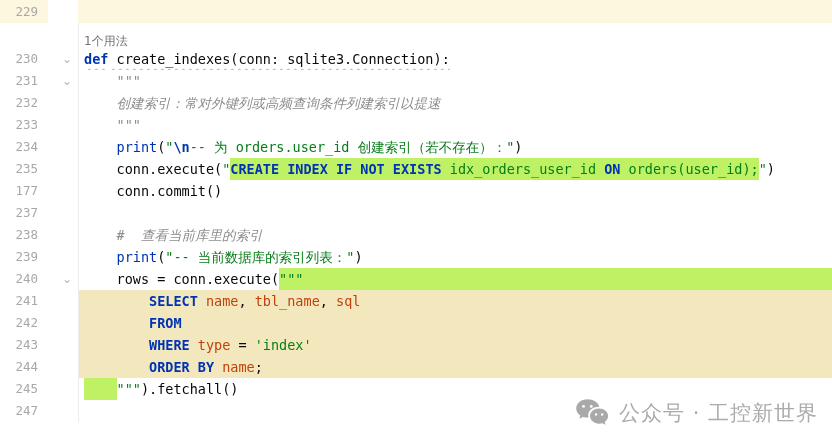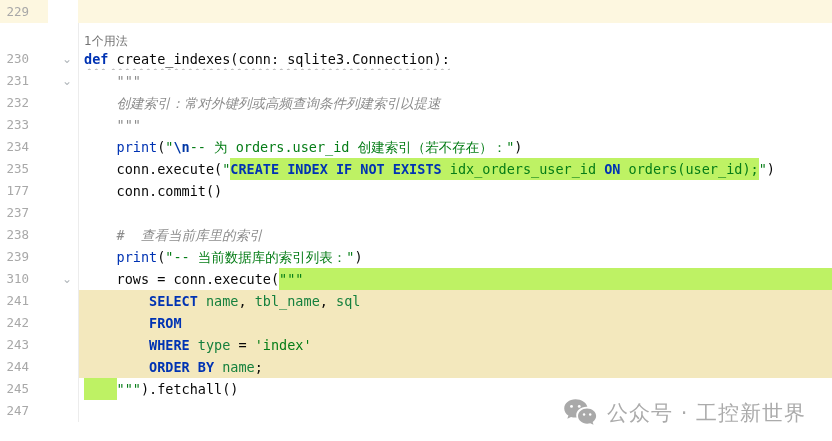--- a/index.html
+++ b/index.html
@@ -2,48 +2,48 @@
 <html><head>
 <meta charset="utf-8">
 <style>
   html,body{margin:0;padding:0;}
   body{width:832px;height:441px;overflow:hidden;background:#ffffff;
        font-family:"DejaVu Sans",sans-serif;}
   .editor{position:relative;width:832px;height:441px;background:#ffffff;}
   .row{display:flex;height:22px;line-height:22px;align-items:stretch;}
   .row.h229{height:23px;line-height:23px;}
   .row.hintrow{height:25px;line-height:25px;}
-  .numcell{width:48px;flex:0 0 48px;text-align:right;padding-right:19px;
+  .numcell{width:48px;flex:0 0 48px;text-align:right;padding-right:10px;
            box-sizing:border-box;color:#a8a8a8;font-family:"DejaVu Sans Mono",monospace;
            font-size:12.5px;}
   .foldcell{width:30px;flex:0 0 30px;text-align:right;padding-right:6px;
             box-sizing:border-box;color:#b2b8bc;font-size:12px;background:#ffffff;}
   .content{flex:1 1 auto;border-left:1px solid #ececec;padding-left:5px;
            font-family:"DejaVu Sans Mono",monospace;font-size:13.5px;color:#080808;
            display:flex;white-space:pre;overflow:hidden;}
   .content span{white-space:pre;}
   .fillbg{flex:1 1 auto;}
   .bg, .fillbg.on{background:#bef264;}
   .fullbg .content{background:#f3e8bd;}
   .cream .numcell{background:#fdf7e0;}
   .cream .content{background:#fdf7e0;border-left-color:#fdf7e0;}
   .tk-pl{color:#080808;}
   .tk-kw{color:#0033b3;font-weight:bold;}
   .tk-bi{color:#0033b3;}
   .tk-str{color:#067d17;}
   .tk-esc{color:#0037a6;font-weight:bold;}
   .tk-doc{color:#8c8c8c;font-style:italic;}
   .tk-com{color:#8c8c8c;font-style:italic;}
-  .tk-col{color:#15803d;}
+  .tk-col{color:#c2410c;}
   .wavy{text-decoration:underline wavy #bdbdbd 1px;text-underline-offset:4px;
         display:inline-flex;}
   .wavy span{text-decoration:inherit;}
   .hinttext{font-family:"DejaVu Sans",sans-serif;font-size:12px;color:#737373;
             padding-top:6px;}
-  .watermark{position:absolute;right:26px;bottom:14px;display:flex;align-items:center;
+  .watermark{position:absolute;right:14px;bottom:14px;display:flex;align-items:center;
              gap:10px;color:#ababab;font-size:21px;letter-spacing:1px;}
   .wm-icon{width:34px;height:29px;flex:0 0 34px;}
 </style>
 </head>
 <body>
 
 <div class="editor">
   <div id="lines">
       <div class="row h229 cream">
         <div class="numcell">229</div>
@@ -99,21 +99,21 @@
         <div class="numcell">238</div>
         <div class="foldcell"></div>
         <div class="content"><span class="tk-com">    #  查看当前库里的索引</span></div>
       </div>
       <div class="row">
         <div class="numcell">239</div>
         <div class="foldcell"></div>
         <div class="content"><span class="tk-pl">    </span><span class="tk-bi">print</span><span class="tk-pl">(</span><span class="tk-str">"-- 当前数据库的索引列表："</span><span class="tk-pl">)</span></div>
       </div>
       <div class="row">
-        <div class="numcell">310</div>
+        <div class="numcell">240</div>
         <div class="foldcell">⌄</div>
         <div class="content"><span class="tk-pl">    rows = conn.execute(</span><span class="tk-str bg">"""</span><span class="fillbg on"></span></div>
       </div>
       <div class="row fullbg">
         <div class="numcell">241</div>
         <div class="foldcell"></div>
         <div class="content"><span class="tk-pl">        </span><span class="tk-kw">SELECT</span><span class="tk-pl"> </span><span class="tk-col">name</span><span class="tk-pl">, </span><span class="tk-col">tbl_name</span><span class="tk-pl">, </span><span class="tk-col">sql</span></div>
       </div>
       <div class="row fullbg">
         <div class="numcell">242</div>

